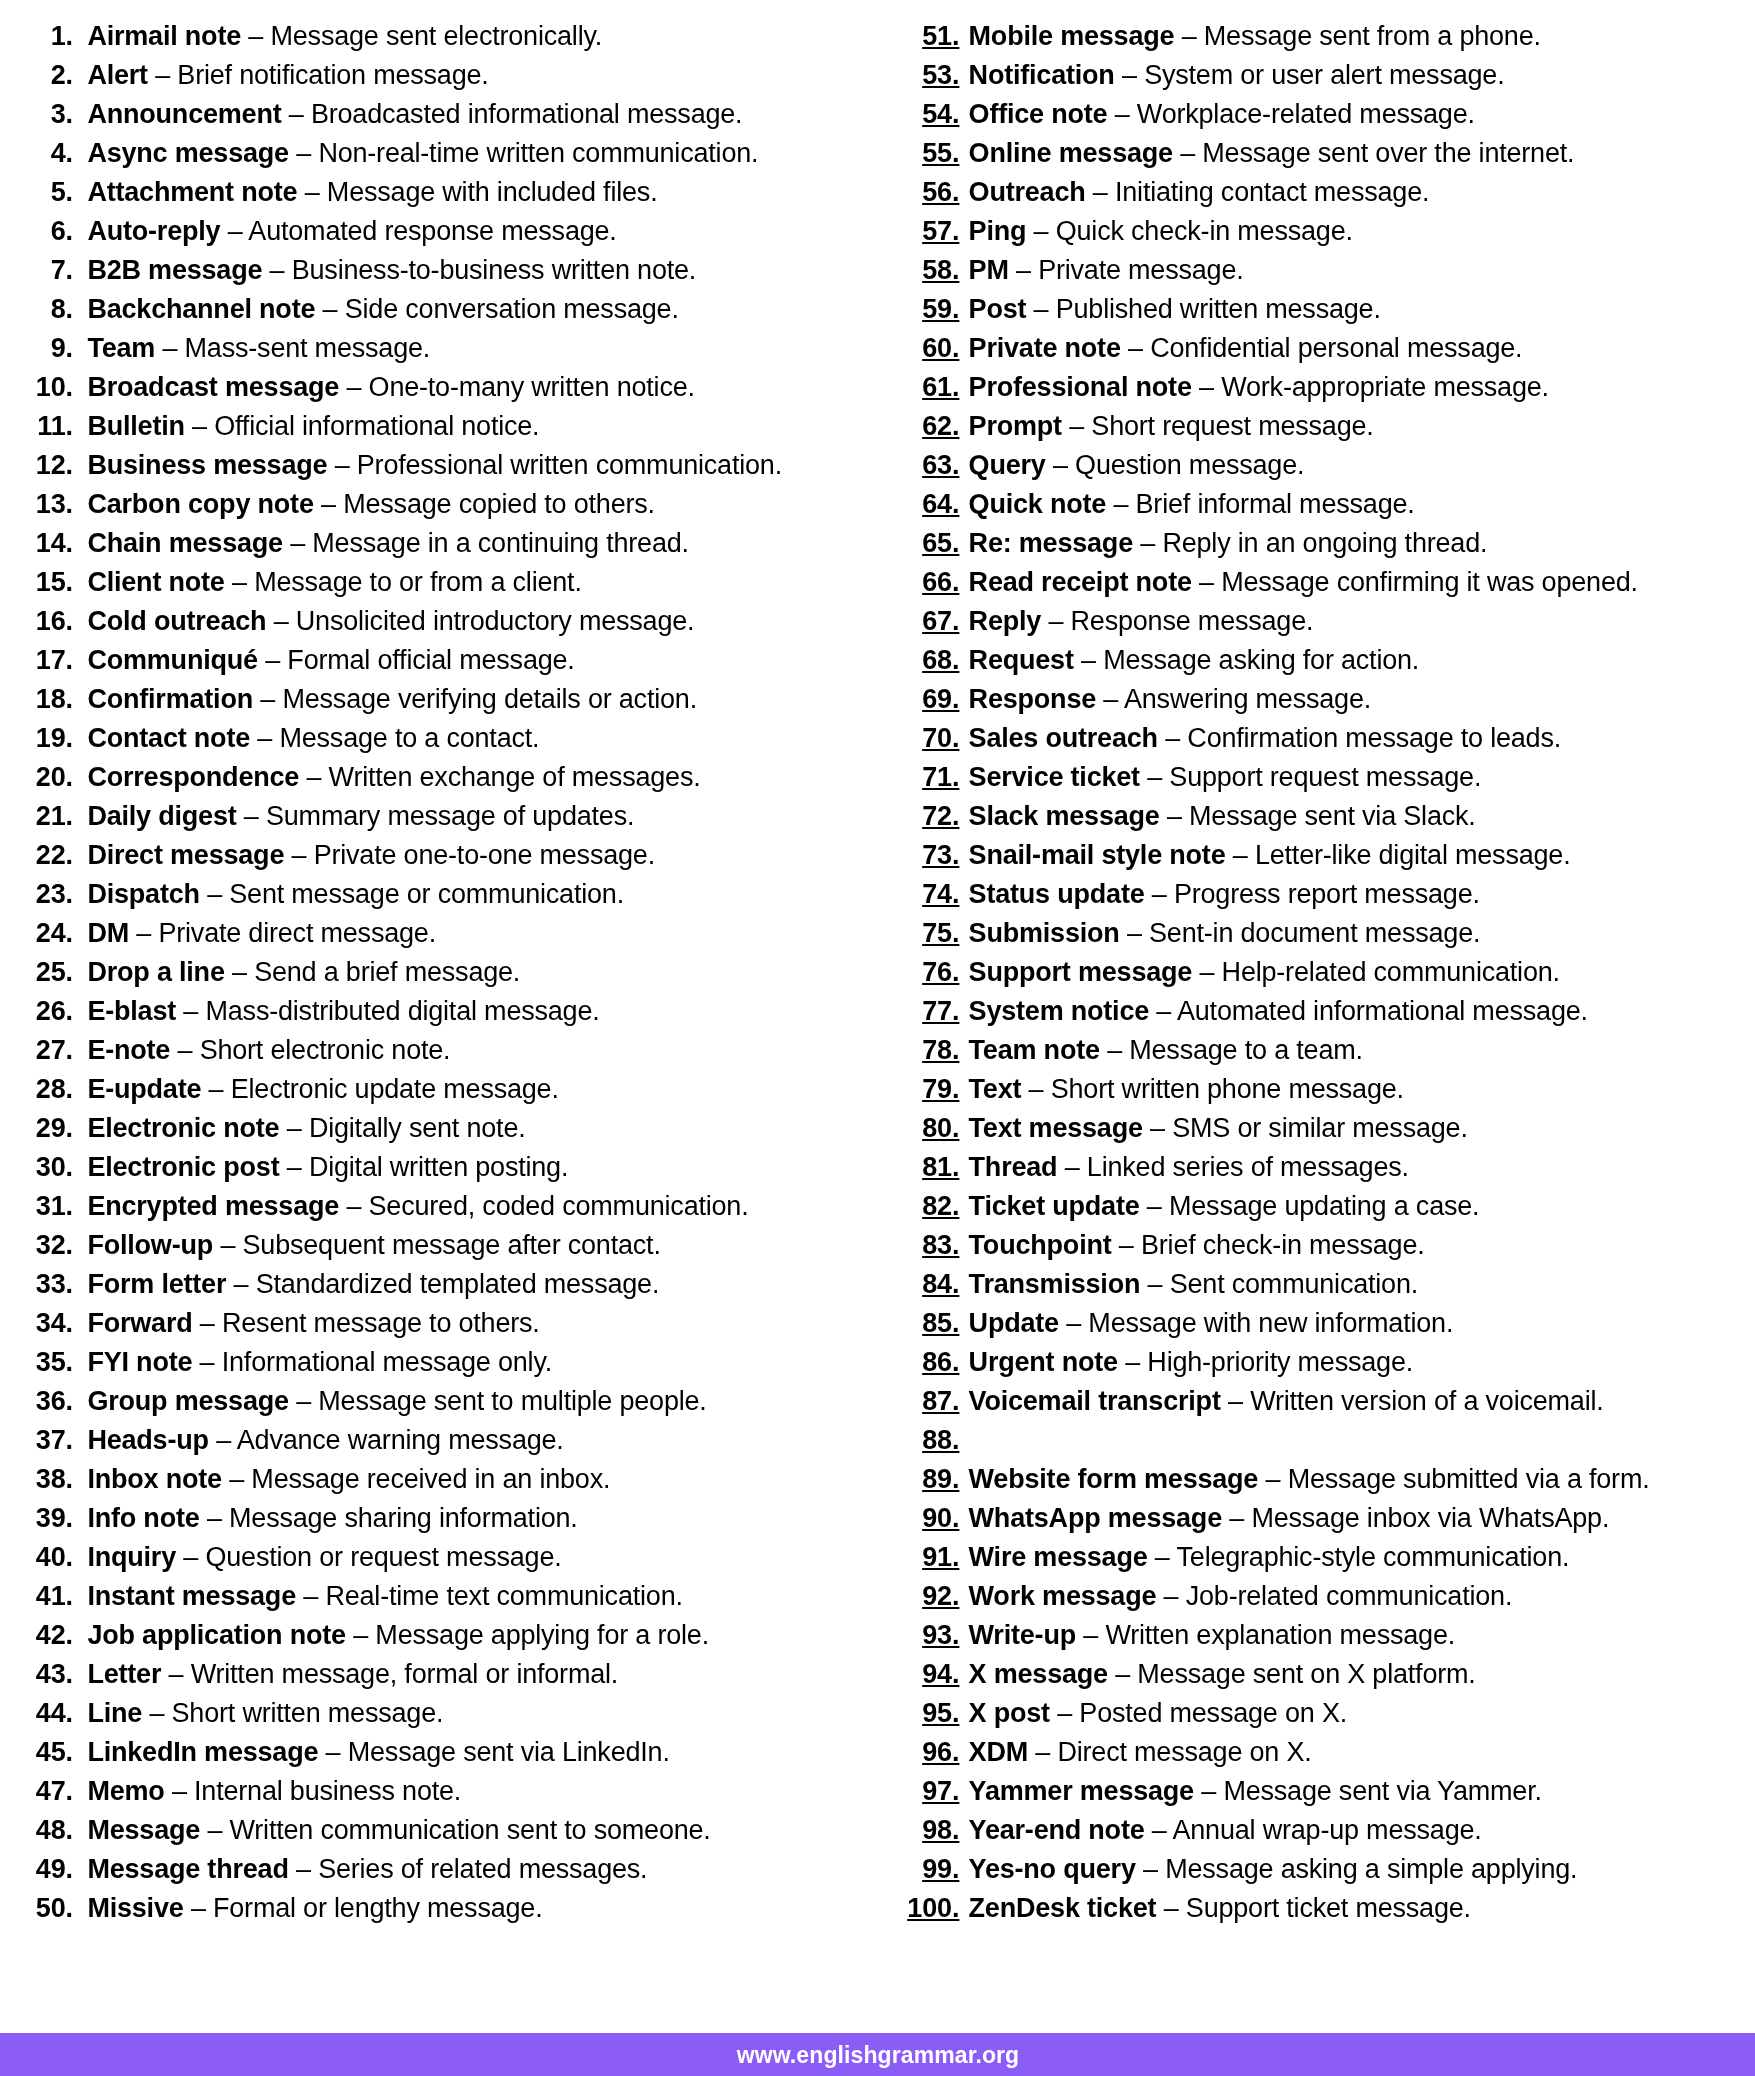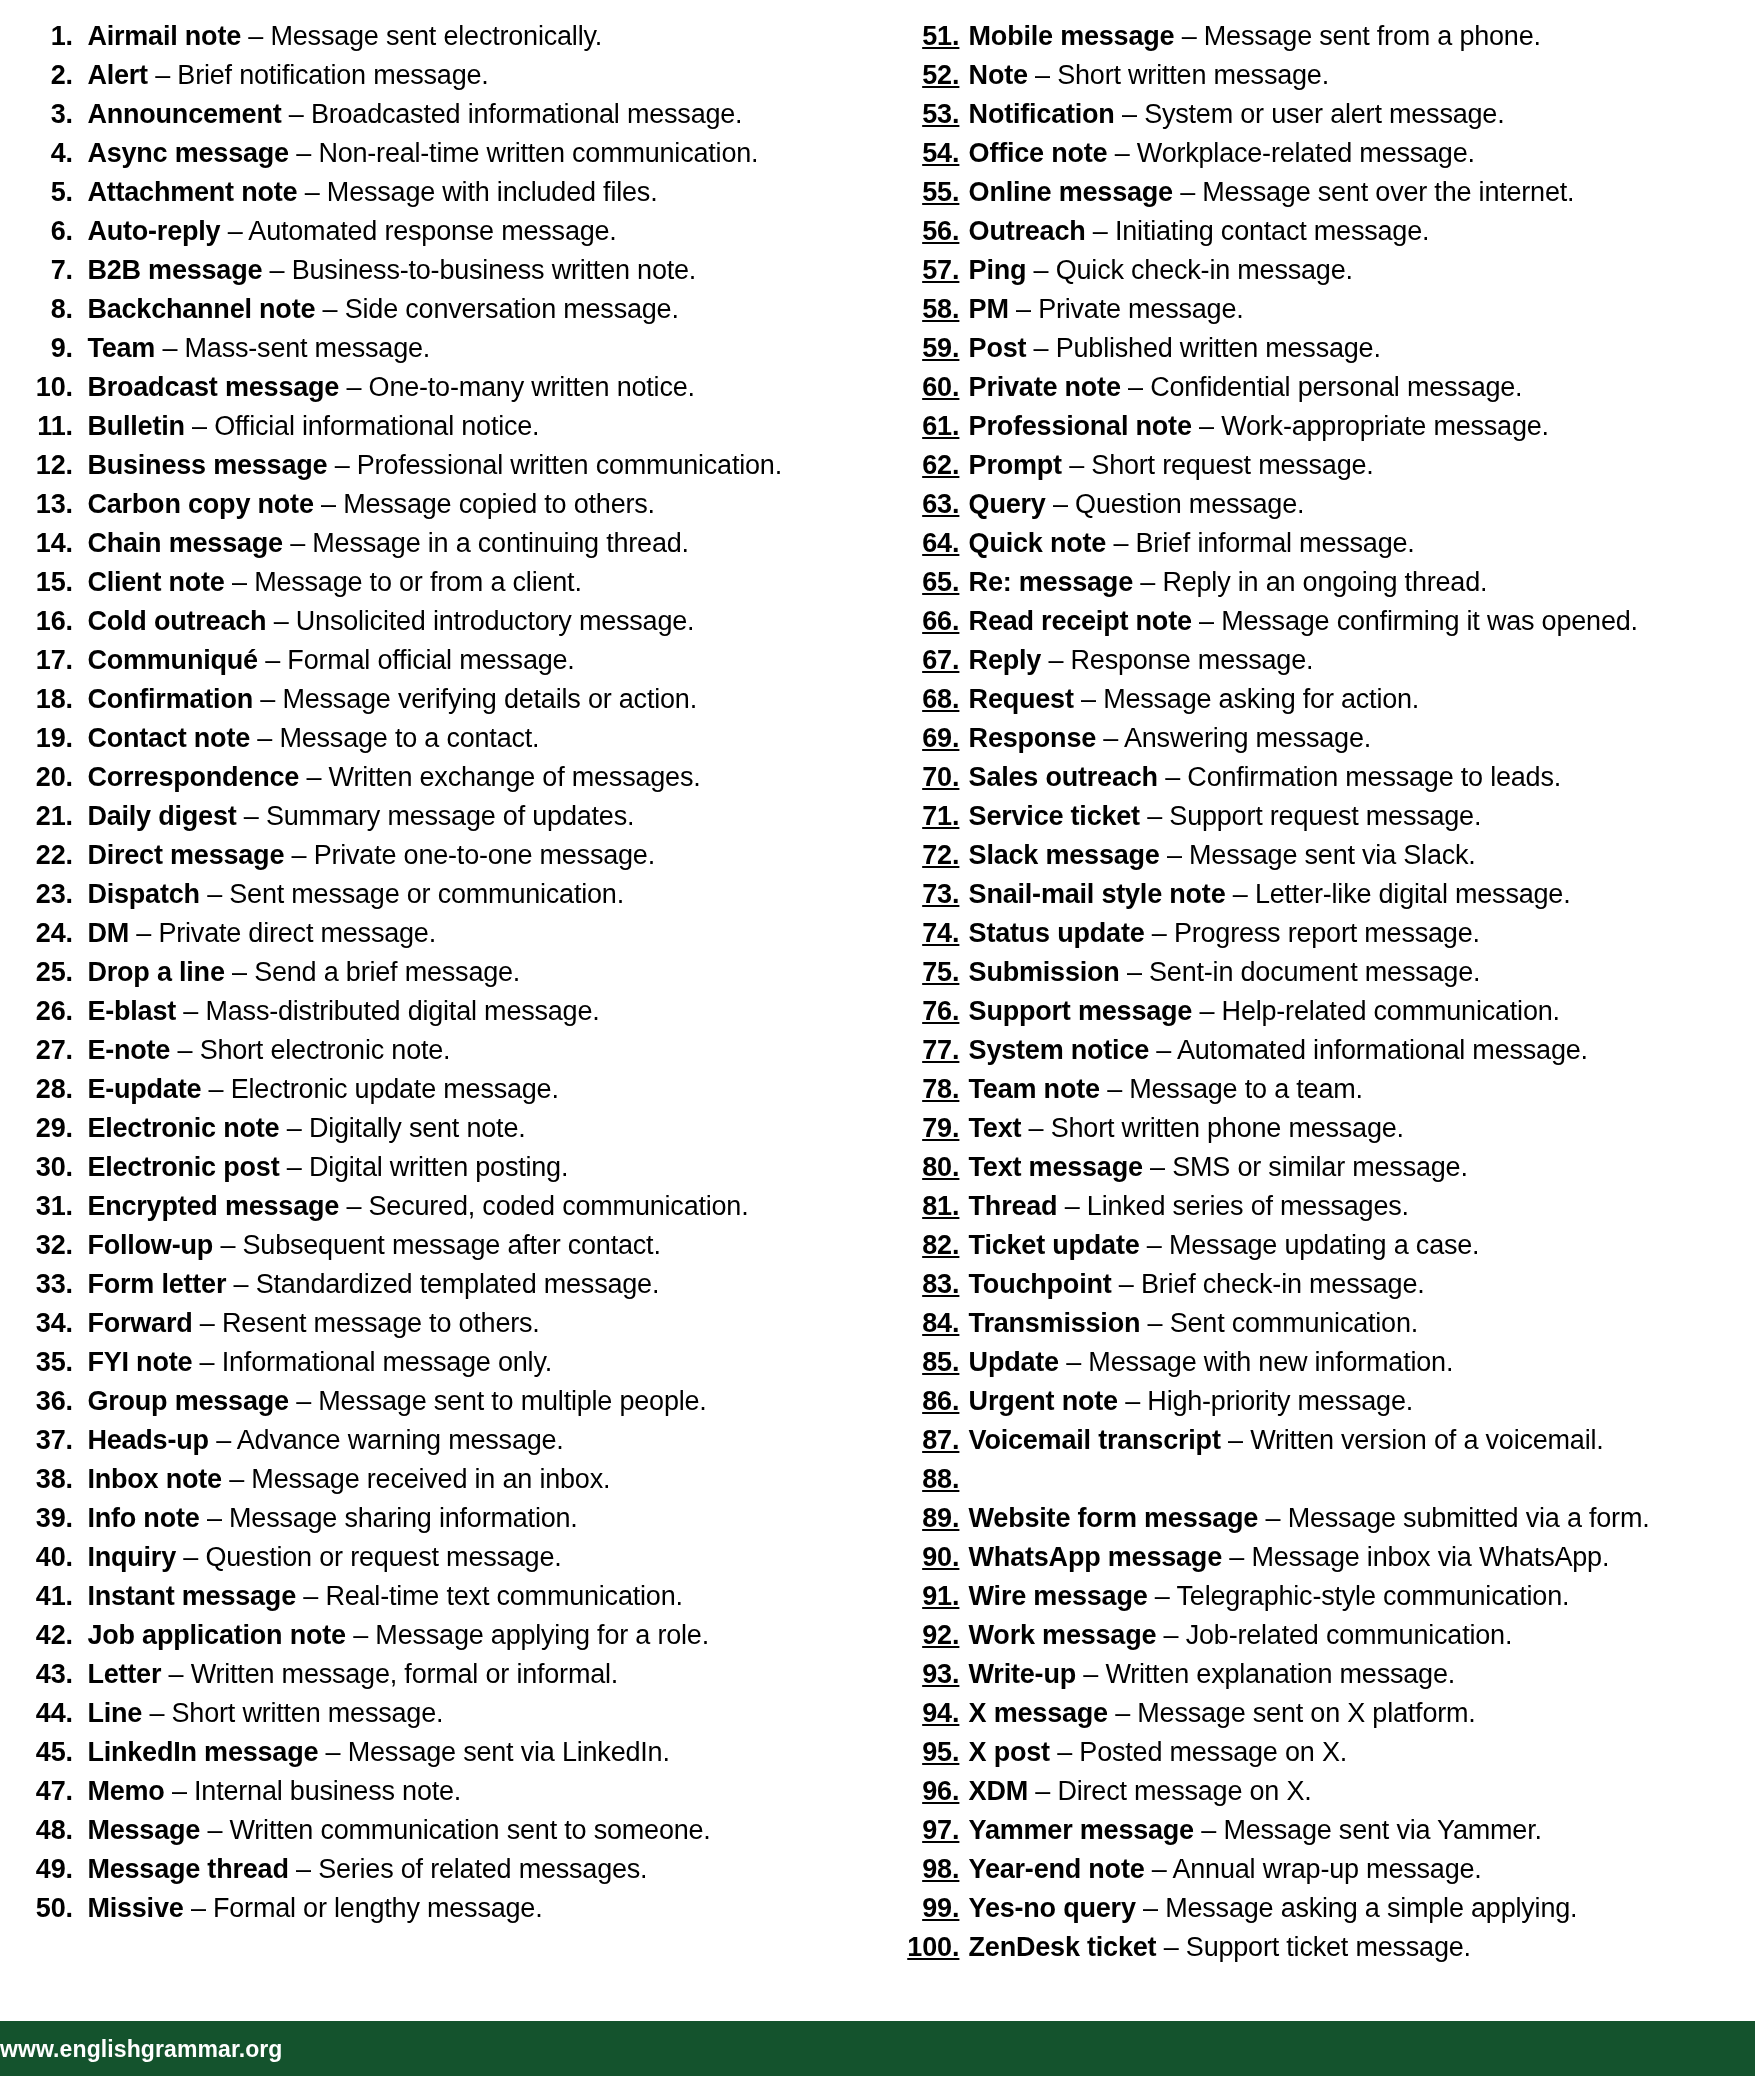--- a/index.html
+++ b/index.html
@@ -68,25 +68,25 @@
 
   .term {
     font-weight: bold;
     letter-spacing: -0.2px;
   }
   .dash  { font-weight: normal; }
   .desc  { font-weight: normal; }
 
   #footer {
     flex: 0 0 auto;
-    height: 56px;
-    background: #14532d;
+    height: 44px;
+    background: #8b5cf6;
     display: flex;
     align-items: center;
-    justify-content: flex-start;
+    justify-content: center;
   }
   #footer .site {
     color: #ffffff;
     font-weight: bold;
     font-size: 23px;
     letter-spacing: 0.1px;
   }
 </style>
 </head>
 <body>
@@ -291,24 +291,20 @@
           <span class="num">50.</span>
           <span class="body-text"><span class="term">Missive</span> <span class="dash">–</span> <span class="desc">Formal or lengthy message.</span></span>
         </div>
       </div>
     <div class="column col-right" id="col-right">
         <div class="entry">
           <span class="num">51.</span>
           <span class="body-text"><span class="term">Mobile message</span> <span class="dash">–</span> <span class="desc">Message sent from a phone.</span></span>
         </div>
         <div class="entry">
-          <span class="num">52.</span>
-          <span class="body-text"><span class="term">Note</span> <span class="dash">–</span> <span class="desc">Short written message.</span></span>
-        </div>
-        <div class="entry">
           <span class="num">53.</span>
           <span class="body-text"><span class="term">Notification</span> <span class="dash">–</span> <span class="desc">System or user alert message.</span></span>
         </div>
         <div class="entry">
           <span class="num">54.</span>
           <span class="body-text"><span class="term">Office note</span> <span class="dash">–</span> <span class="desc">Workplace-related message.</span></span>
         </div>
         <div class="entry">
           <span class="num">55.</span>
           <span class="body-text"><span class="term">Online message</span> <span class="dash">–</span> <span class="desc">Message sent over the internet.</span></span>

